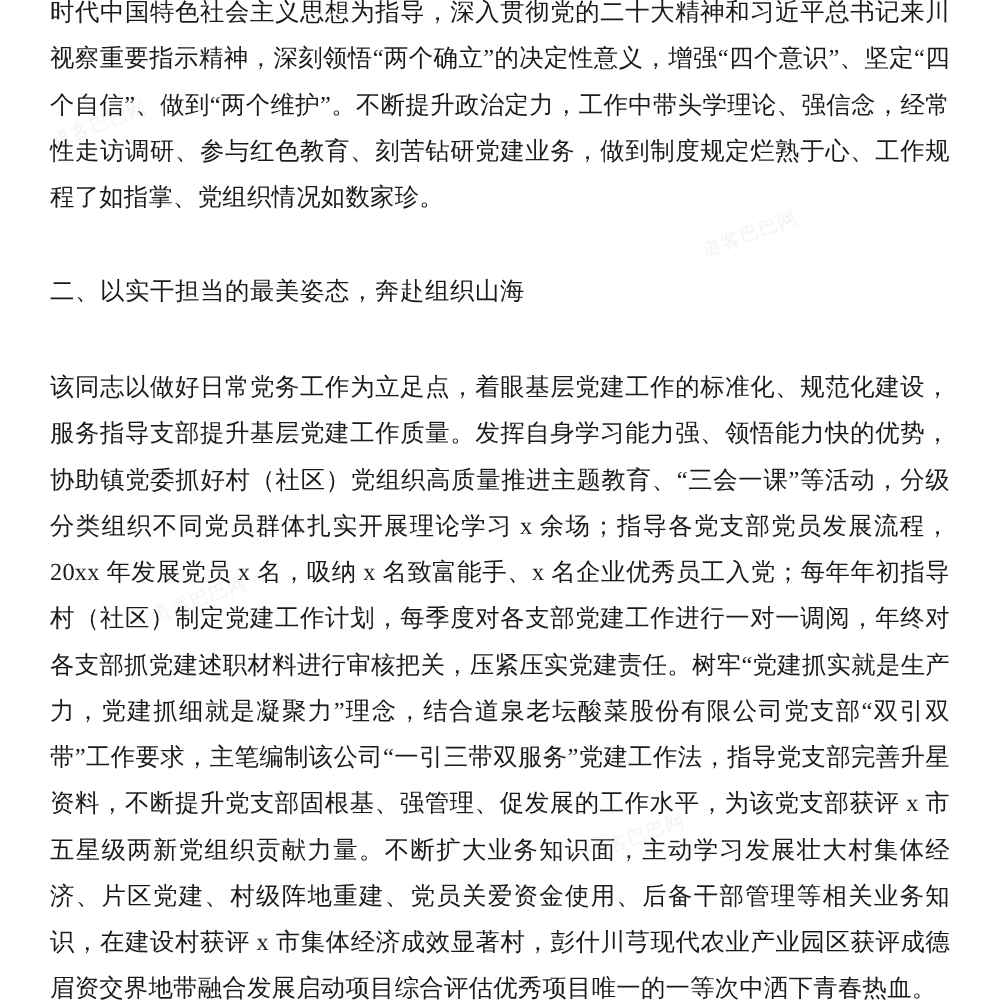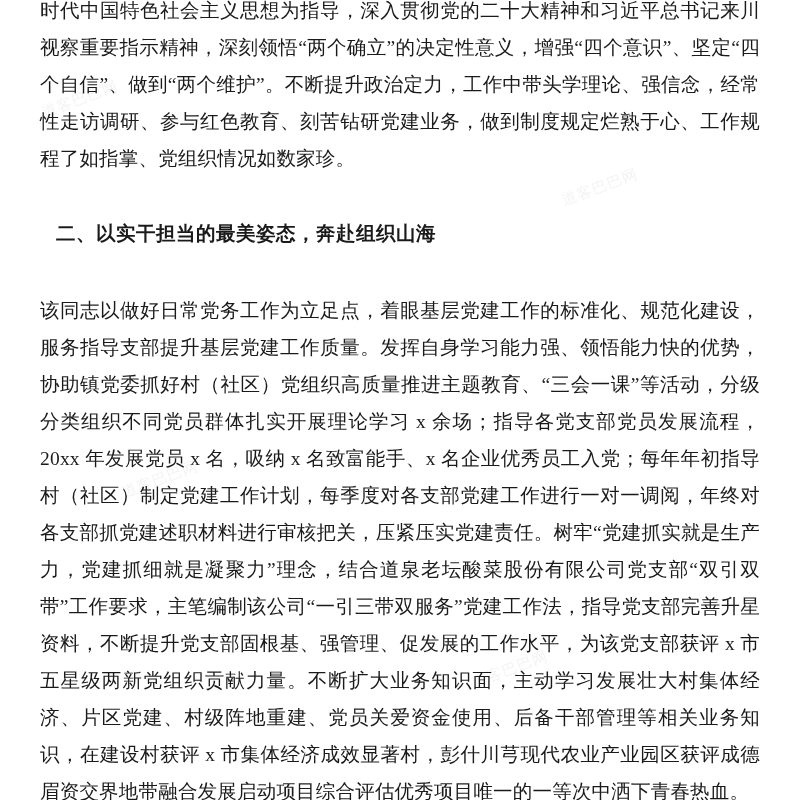--- a/index.html
+++ b/index.html
@@ -30,22 +30,22 @@
     text-justify: inter-ideograph;
     margin: 0;
     letter-spacing: 0.2px;
   }
   .para.body {
     text-indent: 0;
   }
   .heading {
     font-size: 19.5px;
     line-height: 37px;
-    font-weight: bold;
-    margin: 16px;
+    font-weight: normal;
+    margin: 0;
     letter-spacing: 0.5px;
   }
   .block-gap-top {
     margin-top: 30px;
   }
   .block-gap-small {
     margin-top: 40px;
   }
   .first-para {
     position: relative;

